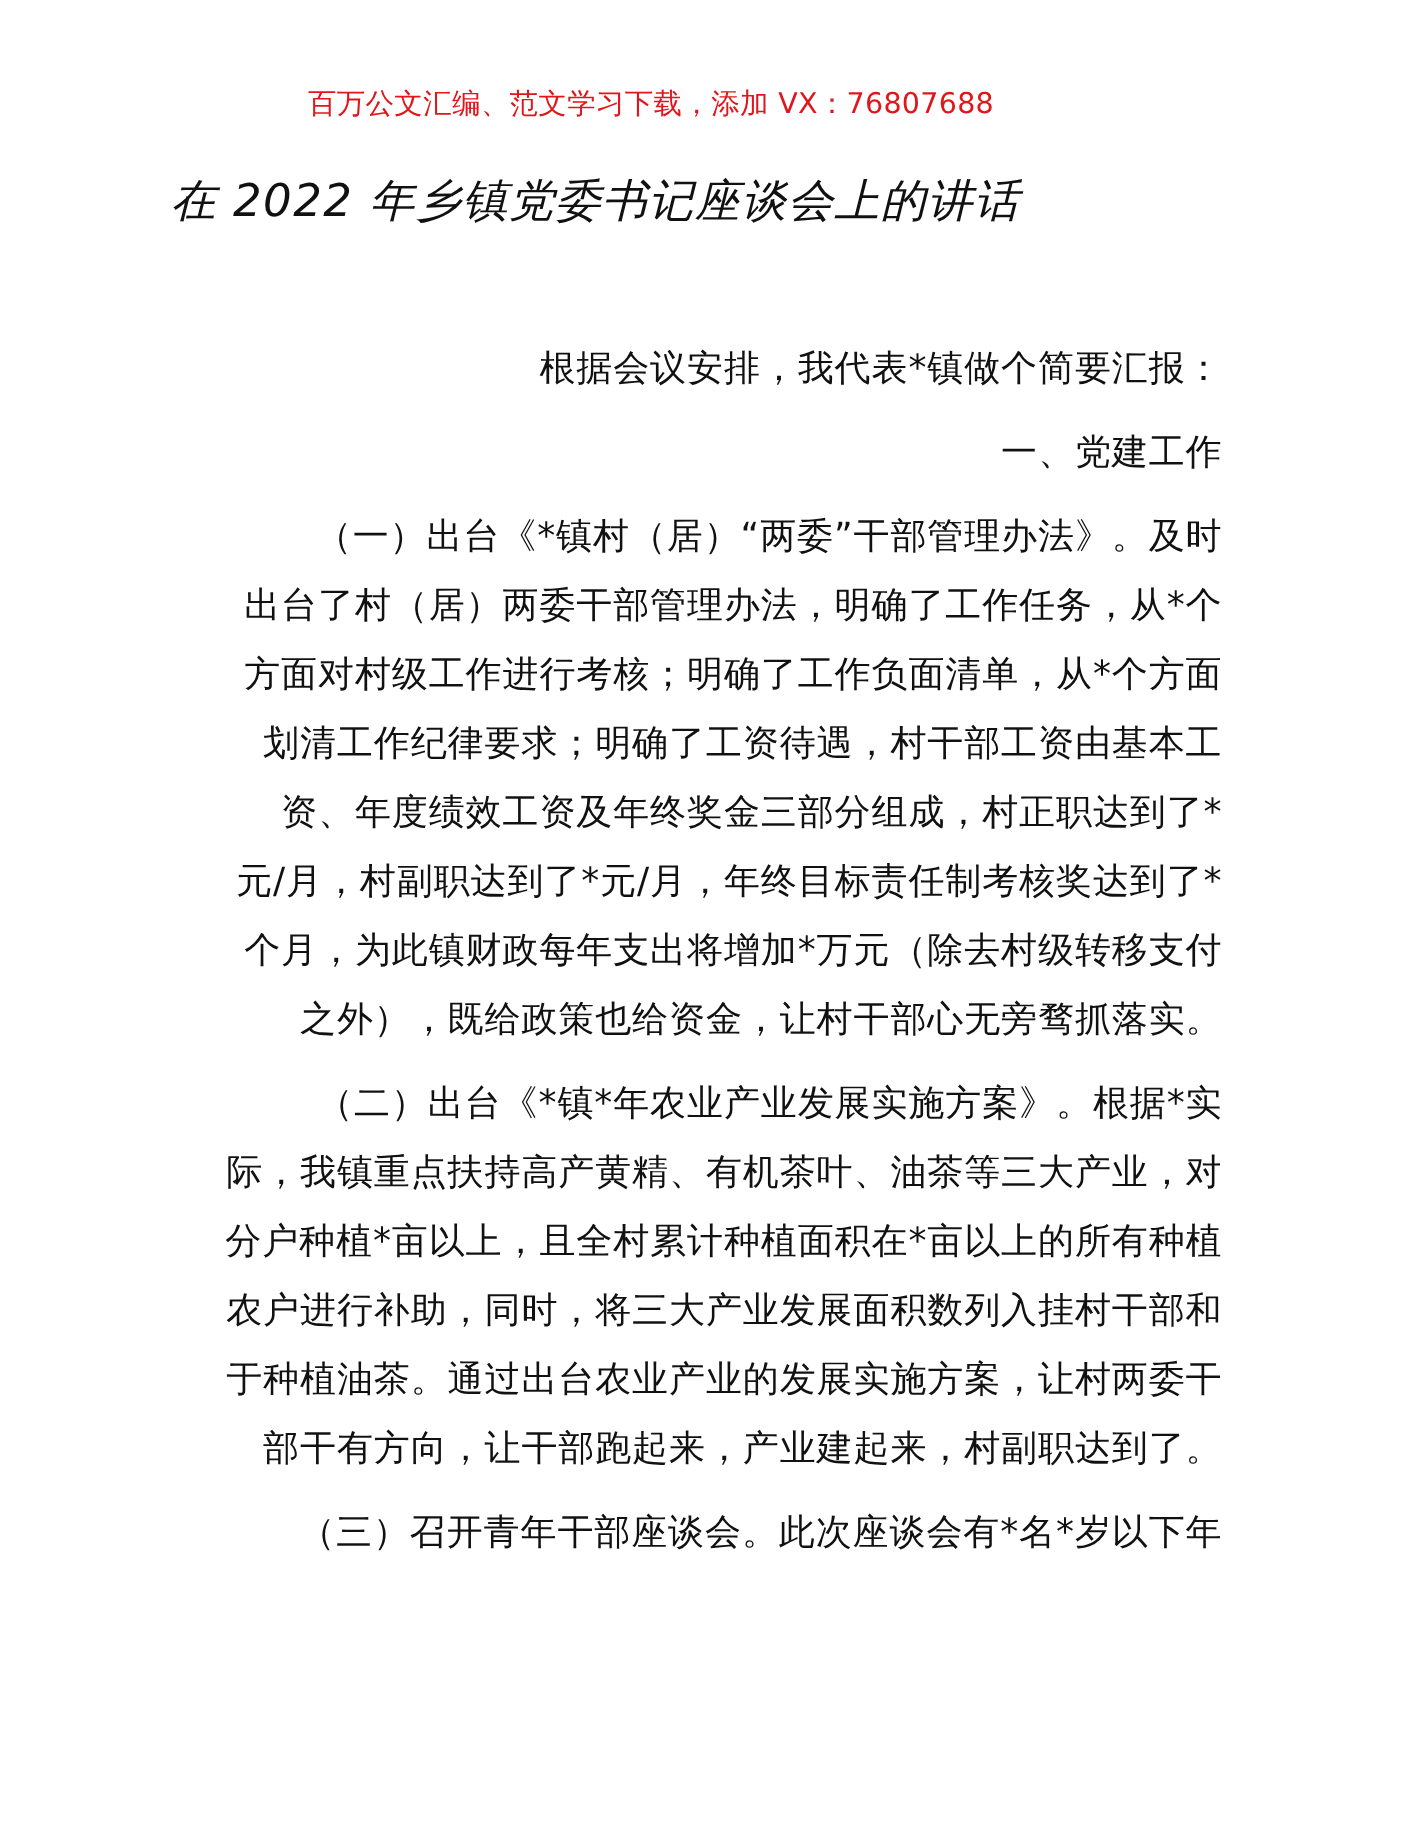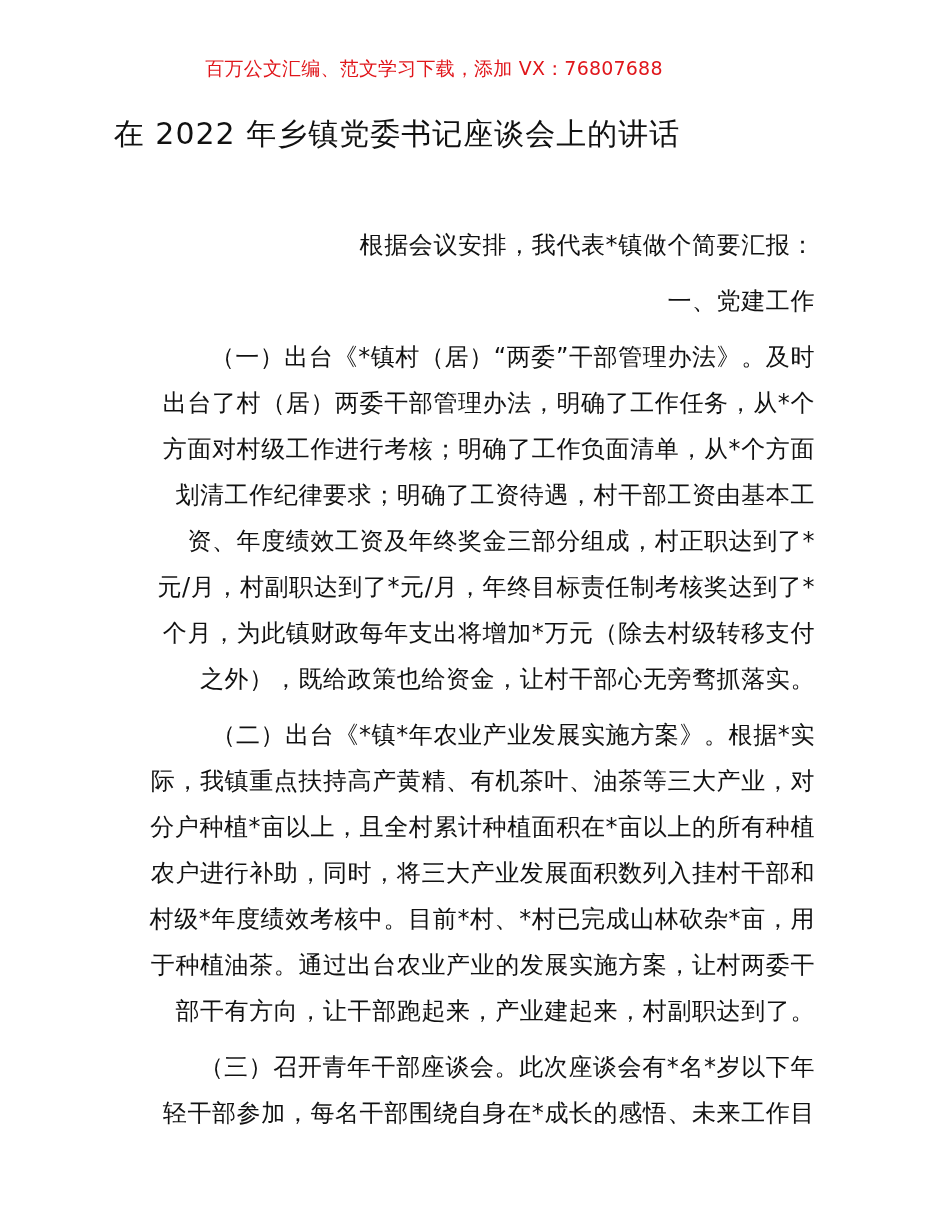--- a/index.html
+++ b/index.html
@@ -1,21 +1,21 @@
 <!DOCTYPE html>
 <html><head>
 <meta charset="utf-8">
 <style>
   html, body { margin: 0; padding: 0; background: #ffffff; }
   body { width: 950px; height: 1230px; position: relative; overflow: hidden;
          font-family: "DejaVu Sans", "Liberation Sans", sans-serif; color: #000; }
   .watermark { position: absolute; top: 56px; left: 0; width: 868px; text-align: center;
                font-size: 19px; color: #e0161b; letter-spacing: 0.2px; }
   .title { position: absolute; top: 114px; left: 0; width: 794px; text-align: center;
-           font-size: 30px; color: #111; letter-spacing: 1px; }
+           font-size: 30px; color: #111; letter-spacing: 1px; font-style: italic; }
   .body { position: absolute; top: 222px; left: 140px; width: 675px; text-align: right; }
   .line { font-size: 24px; line-height: 46px; height: 46px; white-space: nowrap;
           color: #111; letter-spacing: 0.6px; }
   .indent { padding-left: 50px; }
   .gap { height: 10px; }
 </style>
 </head>
 <body>
 
 <div class="watermark">百万公文汇编、范文学习下载，添加 VX：76807688</div>
@@ -39,22 +39,20 @@
     <div class="line">元/月，村副职达到了*元/月，年终目标责任制考核奖达到了*</div>
     <div class="line">个月，为此镇财政每年支出将增加*万元（除去村级转移支付</div>
     <div class="line">之外），既给政策也给资金，让村干部心无旁骛抓落实。</div>
   </div>
   <div class="gap"></div>
   <div>
     <div class="line indent">（二）出台《*镇*年农业产业发展实施方案》。根据*实</div>
     <div class="line">际，我镇重点扶持高产黄精、有机茶叶、油茶等三大产业，对</div>
     <div class="line">分户种植*亩以上，且全村累计种植面积在*亩以上的所有种植</div>
     <div class="line">农户进行补助，同时，将三大产业发展面积数列入挂村干部和</div>
-    <div class="line">村级*年度绩效考核中。目前*村、*村已完成山林砍杂*亩，用</div>
     <div class="line">于种植油茶。通过出台农业产业的发展实施方案，让村两委干</div>
     <div class="line">部干有方向，让干部跑起来，产业建起来，村副职达到了。</div>
   </div>
   <div class="gap"></div>
   <div>
     <div class="line indent">（三）召开青年干部座谈会。此次座谈会有*名*岁以下年</div>
-    <div class="line">轻干部参加，每名干部围绕自身在*成长的感悟、未来工作目</div>
   </div>
 </div>
 
 </body></html>

